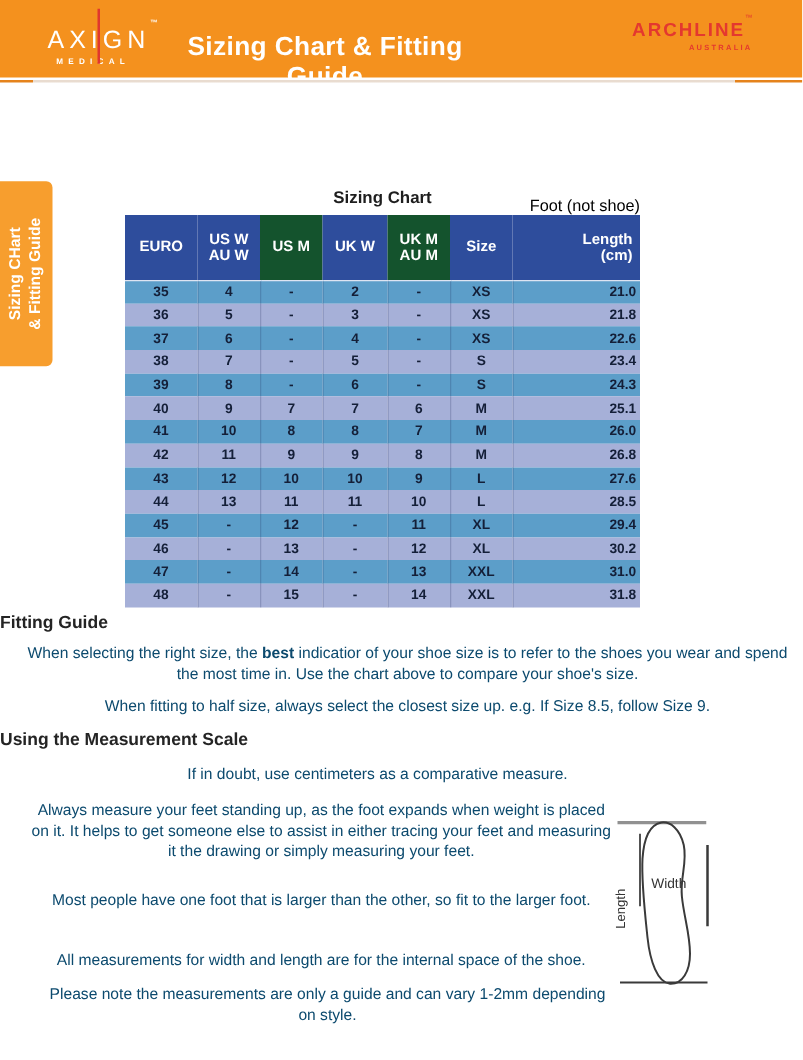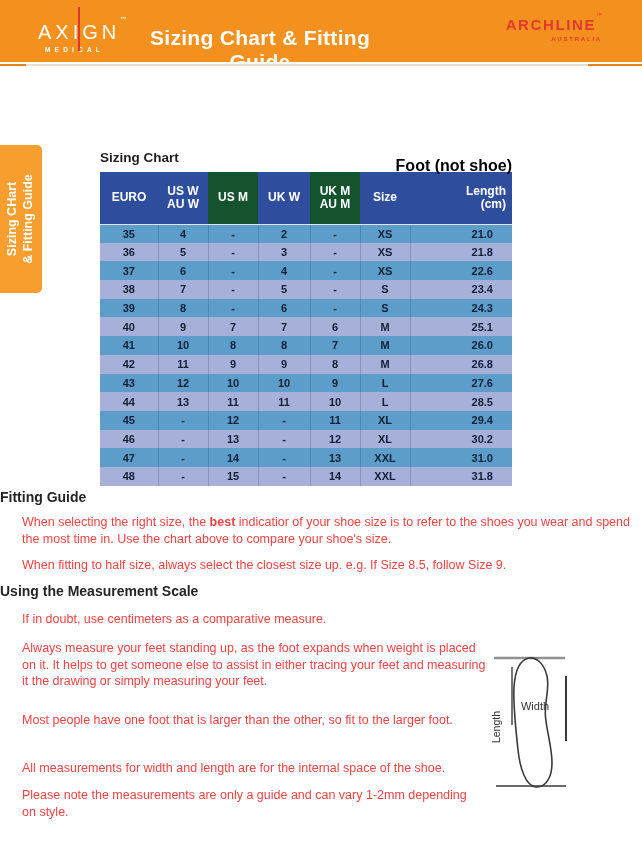--- a/index.html
+++ b/index.html
@@ -24,40 +24,40 @@
   .divider { position:absolute; left:0; top:64px; width:642px; height:2px;
     background:linear-gradient(to right,#E5831C 0,#E5831C 26px,#E9DCD0 26px,#E9DCD0 588px,#E5831C 588px,#E5831C 642px); }
   
   .side-tab { position:absolute; left:0; top:145px; width:42px; height:148px;
     background:#F79E2E; border-radius:0 5px 5px 0; }
   .side-tab-label { position:absolute; left:-53px; top:53px; width:148px; height:42px;
     transform:rotate(-90deg); color:#fff; font-weight:bold; font-size:12.5px;
     line-height:16px; text-align:center; white-space:pre-line; padding-top:4px; }
   
   .table-area { position:absolute; left:100px; top:150px; width:412px; }
-  .table-title { font-size:13.5px; font-weight:bold; color:#1e1e1e; }
-  .foot-note { position:absolute; top:7px; right:0; font-size:16px; font-weight:bold; color:#000; }
+  .table-title { font-size:13.5px; font-weight:bold; color:#1e1e1e; text-align:center; }
+  .foot-note { position:absolute; top:7px; right:0; font-size:13px; font-weight:normal; color:#000; }
   table.sizing { border-collapse:collapse; table-layout:fixed; width:412px; margin-top:7px; }
   table.sizing thead th { background:#2E4D9C; color:#fff; font-size:12px; font-weight:bold;
     height:52px; vertical-align:middle; line-height:13px; text-align:center; padding:0;
     border-bottom:1px solid #DDE4F2; }
   table.sizing thead th.col2, table.sizing thead th.col4 { background:#14532d; }
   table.sizing tbody td { height:18.7px; font-size:11px; font-weight:bold; text-align:center;
     color:#141F38; padding:0; }
   table.sizing tbody tr:nth-child(odd)  { background:#5C9EC9; }
   table.sizing tbody tr:nth-child(even) { background:#A6B0D8; }
   table.sizing td + td { border-left:1px solid rgba(23,37,84,.20); }
   .col0{width:58px}.col1{width:50px}.col2{width:50px}.col3{width:52px}.col4{width:50px}.col5{width:50px}.col6{width:102px}
-  table.sizing td.col6 { text-align:right; padding-right:19px; }
+  table.sizing td.col6 { text-align:right; padding-right:3px; }
   table.sizing th.col6 { text-align:right; padding-right:6px; }
   
   .h-center { position:absolute; left:0; width:610px; 
     font-size:14px; font-weight:bold; color:#242424; }
   .para { position:absolute; left:22px; font-size:12.5px; line-height:16.5px;
-    color:#ef4444; white-space:pre-line; }
+    color:#0c4a6e; white-space:pre-line;text-align:center; }
   #fg-heading { top:489px; }
   #p-fg1 { top:514px; width:608px; }
   #p-fg2 { top:557px; width:608px; }
   #ms-heading { top:583px; }
   #p-ms1 { top:611px; width:560px; }
   #p-ms2 { top:640px; width:470px; }
   #p-ms3 { top:712px; width:470px; }
   #p-ms4 { top:760px; width:470px; }
   #p-ms5 { top:787px; width:480px; }
   

